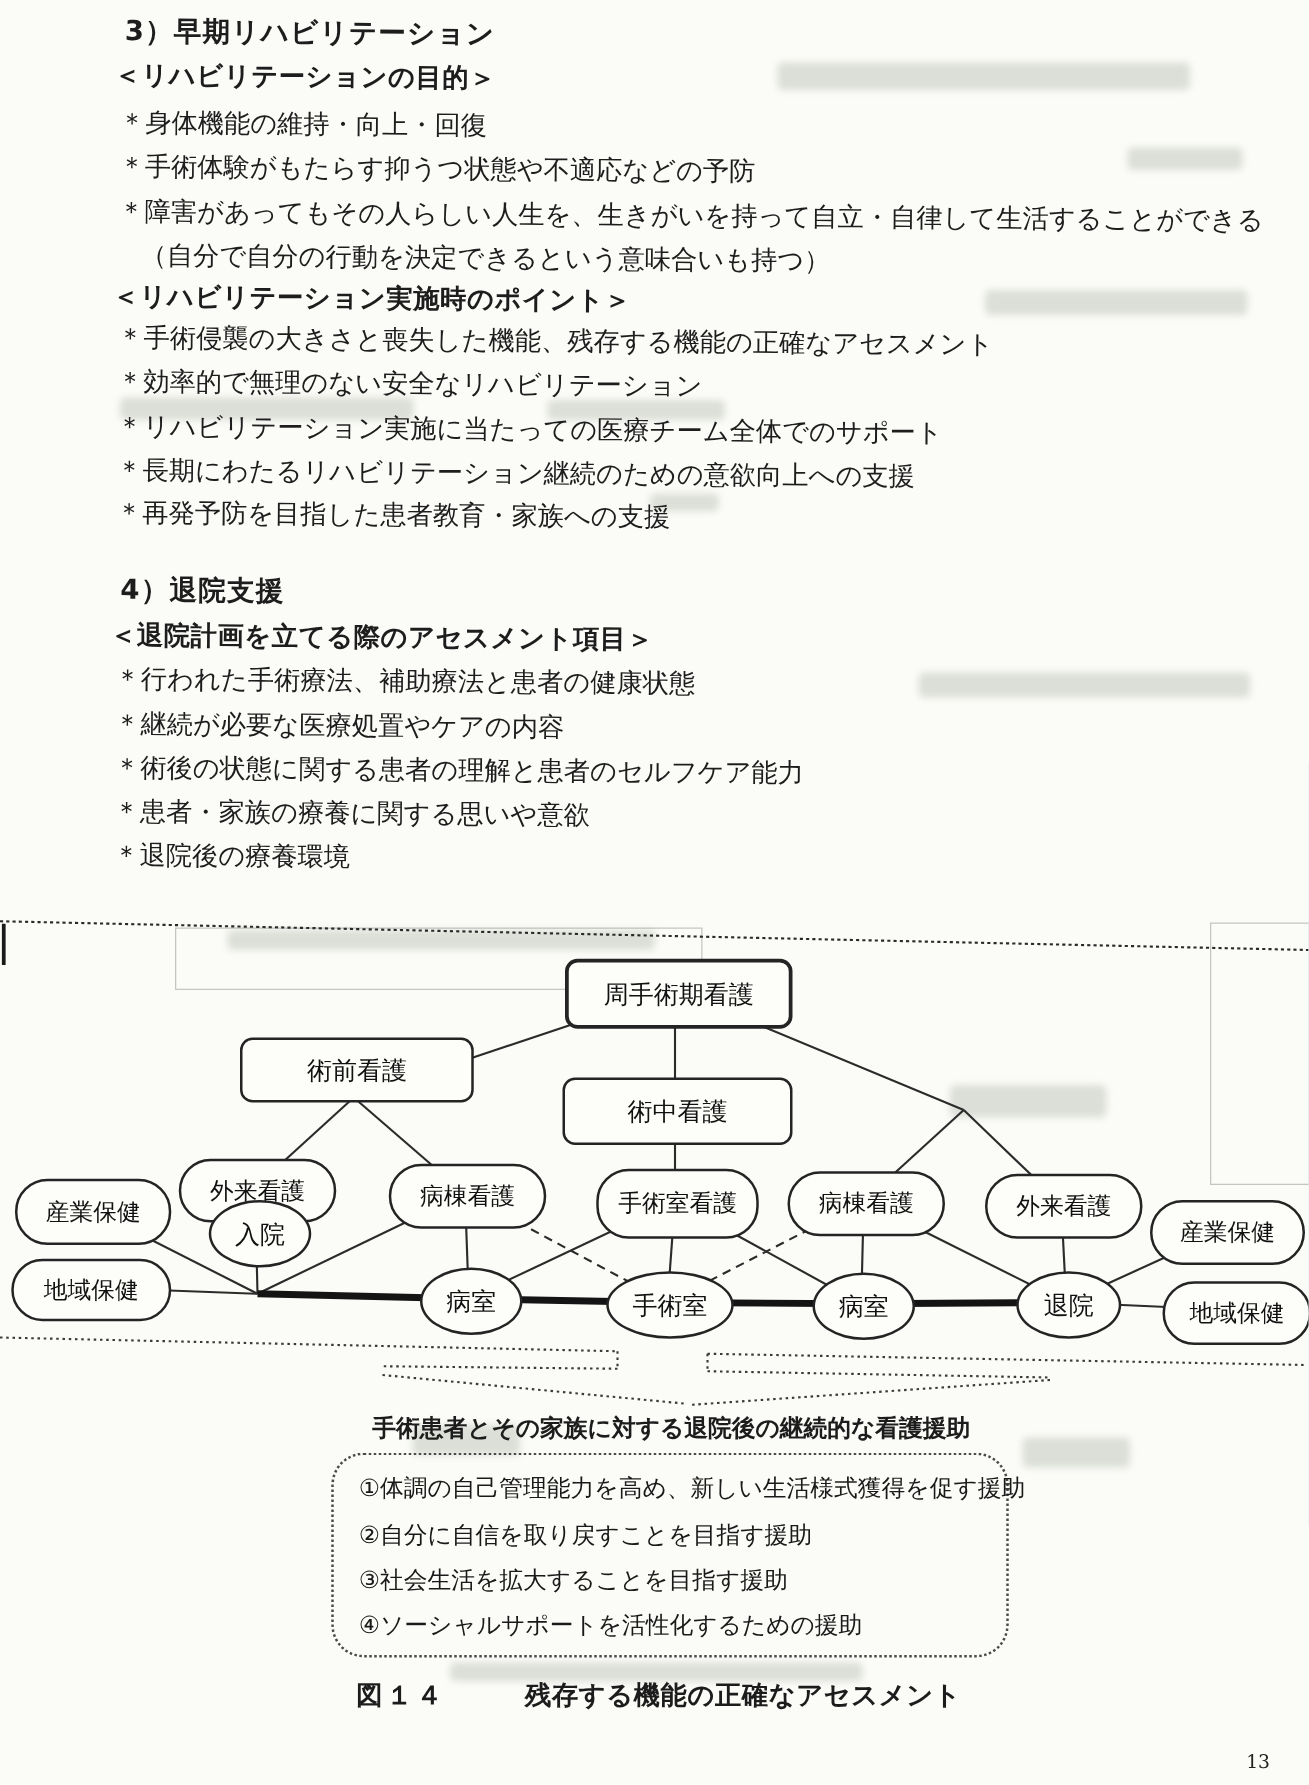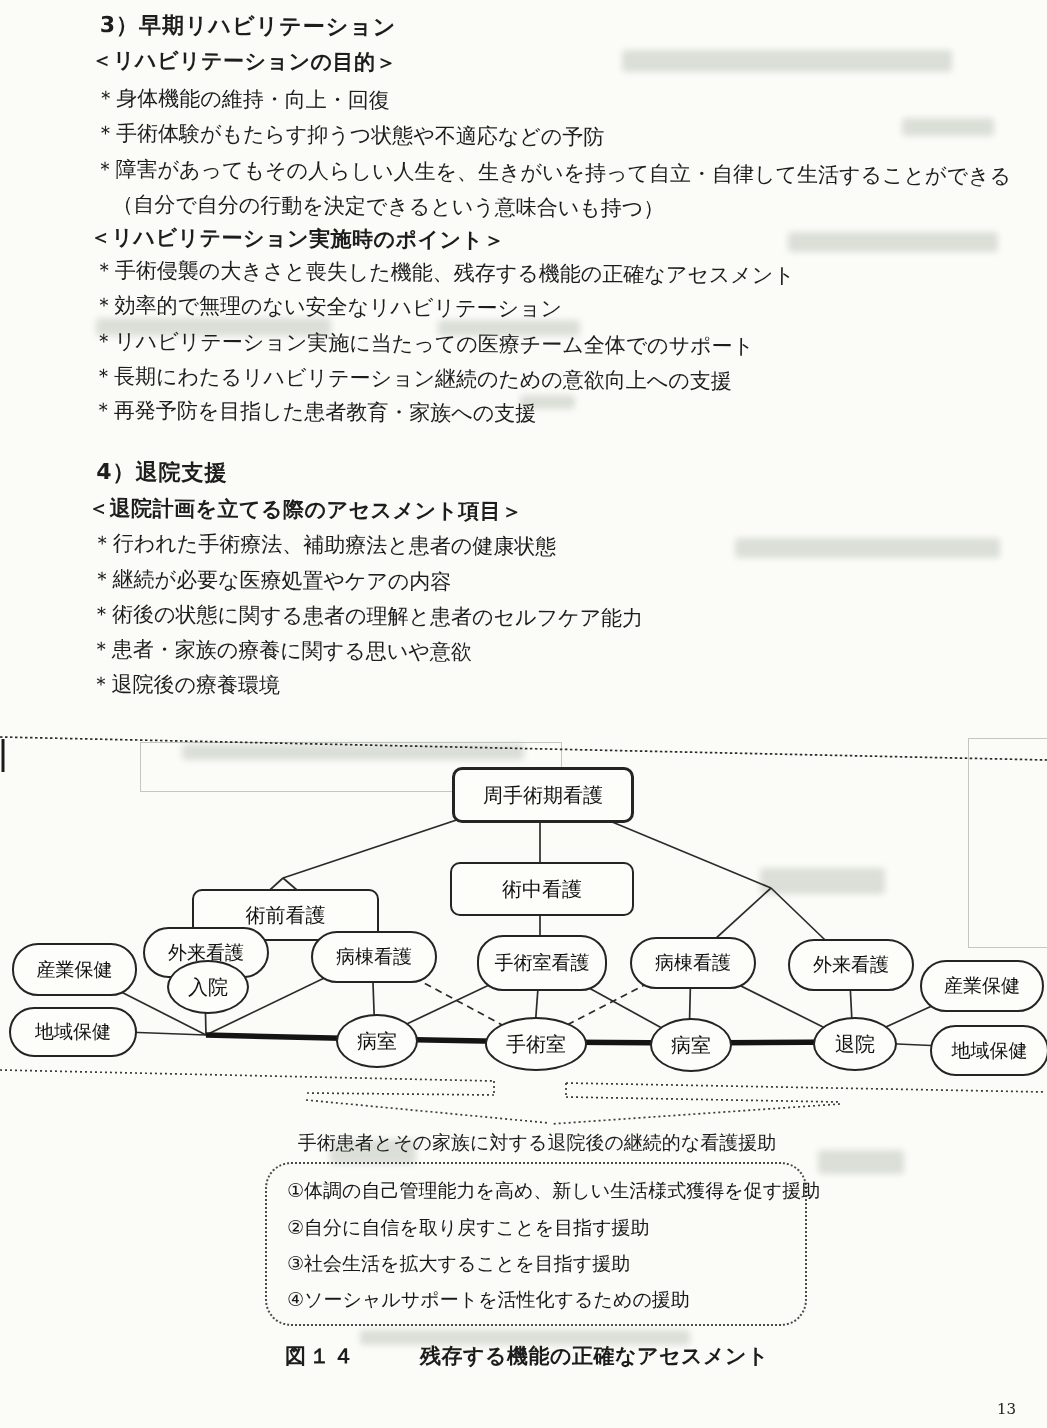--- a/index.html
+++ b/index.html
@@ -23,21 +23,21 @@
   .lines{position:absolute;left:0;top:0;z-index:2;}
   .nd{position:absolute;background:#fdfdfa;border:2px solid #242424;
     display:flex;align-items:center;justify-content:center;
     font-size:20px;font-weight:500;color:#111;z-index:3;white-space:nowrap;}
   .rect{border-radius:10px;}
   .root{border-width:3px;border-radius:12px;}
   .pill{border-radius:26px;font-size:19px;}
   .ell{border-radius:50%;}
   
   .arrowlabel{position:absolute;left:250px;top:1130px;width:574px;text-align:center;
-    font-size:19px;font-weight:400;z-index:4;white-space:nowrap;}
+    font-size:19px;font-weight:700;z-index:4;white-space:nowrap;}
   .supportbox{position:absolute;left:265px;top:1162px;width:538px;height:160px;
     border:2px dotted #4a4a4a;border-radius:26px;z-index:3;}
   .sup{position:absolute;left:20px;white-space:nowrap;font-size:19px;font-weight:500;color:#191919;}
   .cap{position:absolute;top:1342px;font-size:21px;font-weight:600;white-space:nowrap;z-index:4;}
   .capfig{left:285px;letter-spacing:3px;}
   .captitle{left:420px;letter-spacing:0.5px;}
   .pageno{position:absolute;left:0;top:1400px;width:1016px;text-align:right;
     font-family:"DejaVu Serif","Liberation Serif",serif;font-size:15px;color:#222;z-index:4;}
   
   .sm{position:absolute;background:#a9b2a3;opacity:0.38;filter:blur(3px);
@@ -125,21 +125,21 @@
       <path d="M566,1083 L1045,1092"></path>
       <path d="M566,1083 L566,1097"></path>
       <path d="M566,1097 L840,1102"></path>
       <path d="M840,1104 L551,1124"></path>
     </g>
   </svg>
 
   <div class="nd rect root" style="left:452px;top:767px;width:176px;height:50px;border-radius:10px;">
     <span>周手術期看護</span>
   </div>
-  <div class="nd rect" style="left:192px;top:889px;width:183px;height:48px;text-align:center;">
+  <div class="nd rect" style="left:192px;top:830px;width:183px;height:48px;text-align:center;">
     <span>術前看護</span>
   </div>
   <div class="nd rect" style="left:450px;top:862px;width:180px;height:50px;justify-content:center;">
     <span>術中看護</span>
   </div>
   <div class="nd pill" style="left:143px;top:927px;width:122px;height:47px;">
     <span>外来看護</span>
   </div>
   <div class="nd pill" style="left:311px;top:931px;width:122px;height:48px;">
     <span>病棟看護</span>

